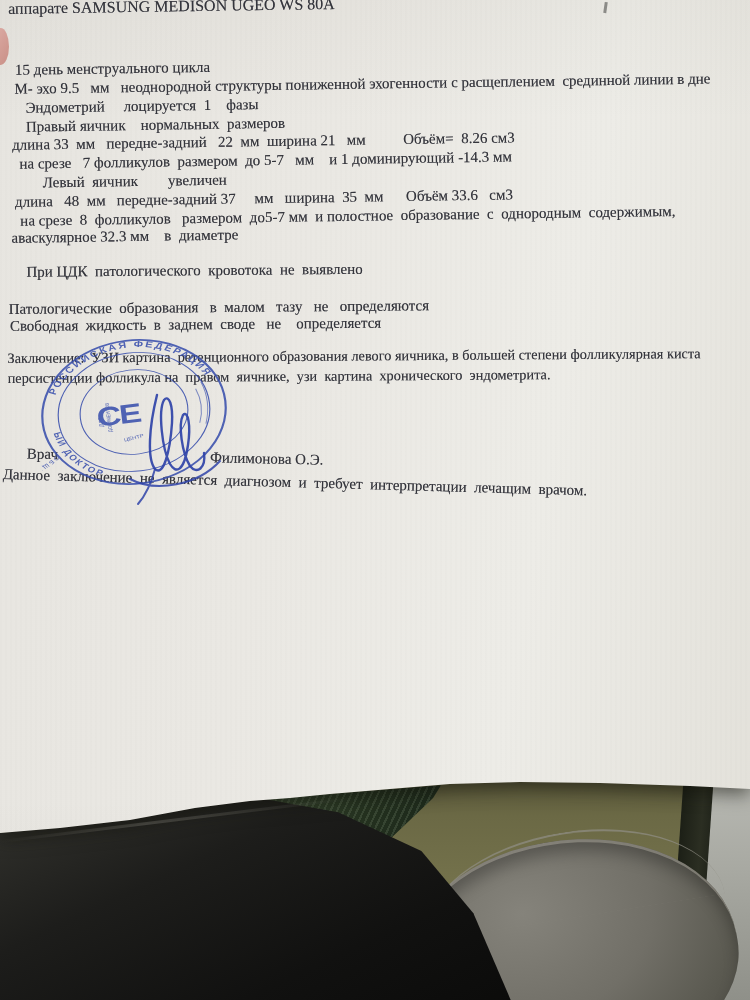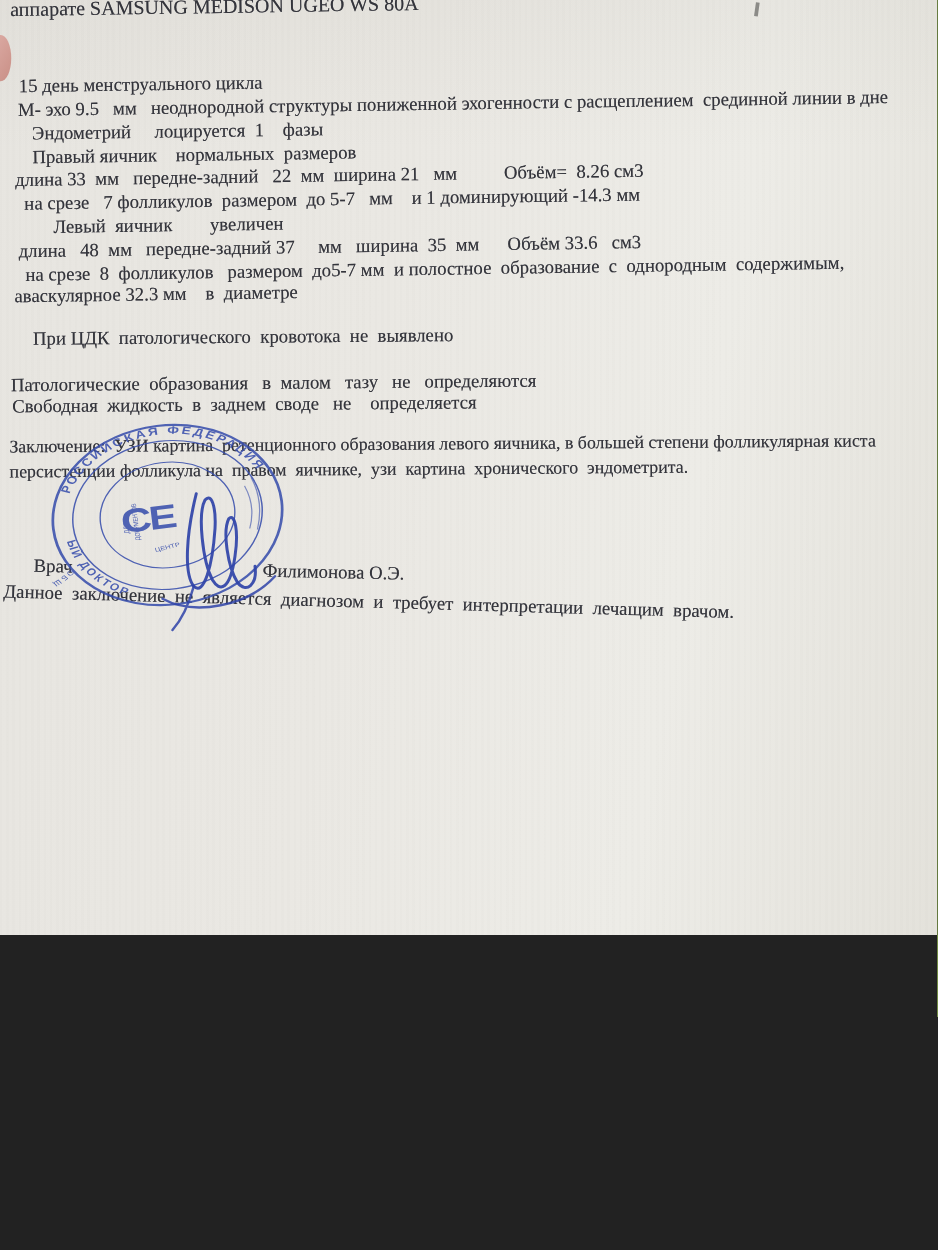--- a/index.html
+++ b/index.html
@@ -1,17 +1,17 @@
 <!DOCTYPE html>
 <html><head>
 <meta charset="utf-8">
 <style>
   html,body{margin:0;padding:0;background:#222;}
-  #canvas{position:relative;width:750px;height:748px;overflow:hidden;
-          font-family:"Liberation Serif", serif;background:#bef264;}
+  #canvas{position:relative;width:750px;height:1000px;overflow:hidden;
+          font-family:"Liberation Serif", serif;background:#d946ef;}
 
   
   .bg-olive{position:absolute;left:0;top:755px;width:750px;height:245px;
     background:linear-gradient(180deg,#4e4c33 0%,#6b6945 25%,#76744d 60%,#6e6c48 100%);}
   .bg-panel{position:absolute;left:686px;top:770px;width:64px;height:230px;
     clip-path:polygon(12% 5%,100% 0,100% 100%,38% 100%);
     background:linear-gradient(180deg,#babbb5 0%,#a7a8a1 45%,#8f9089 100%);}
   .bg-bar{position:absolute;left:676px;top:768px;width:30px;height:240px;
     transform:rotate(4deg);background:linear-gradient(90deg,#1c1f16,#2b2e22 70%,#23261c);}
   .chair{position:absolute;left:403px;top:840px;width:335px;height:235px;

